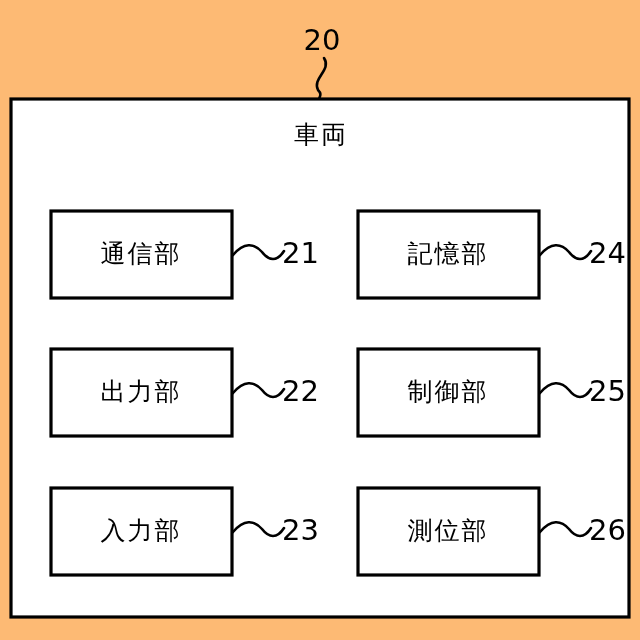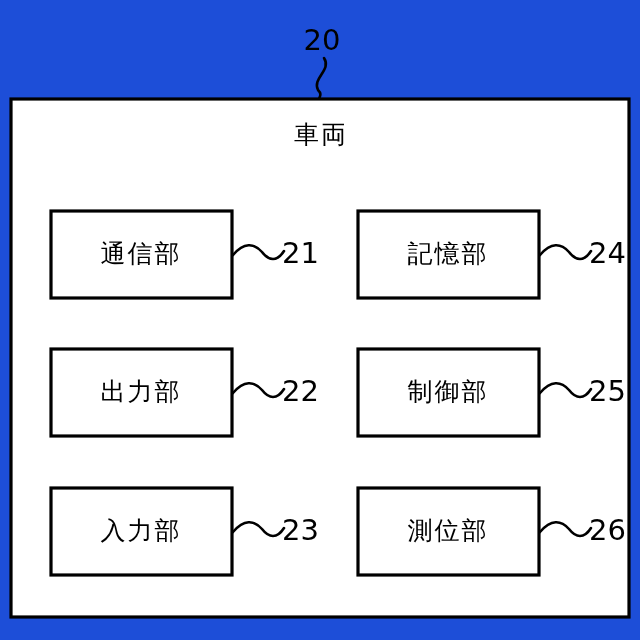--- a/index.html
+++ b/index.html
@@ -7,21 +7,21 @@
     padding: 0;
     background: #ffffff;
   }
   body {
     font-family: "DejaVu Sans", "Liberation Sans", sans-serif;
   }
   #figure-root {
     position: relative;
     width: 640px;
     height: 640px;
-    background: #1d4ed8;
+    background: #fdba74;
     overflow: hidden;
   }
   #figure-svg {
     position: absolute;
     left: 0;
     top: 0;
     width: 640px;
     height: 640px;
     display: block;
   }

